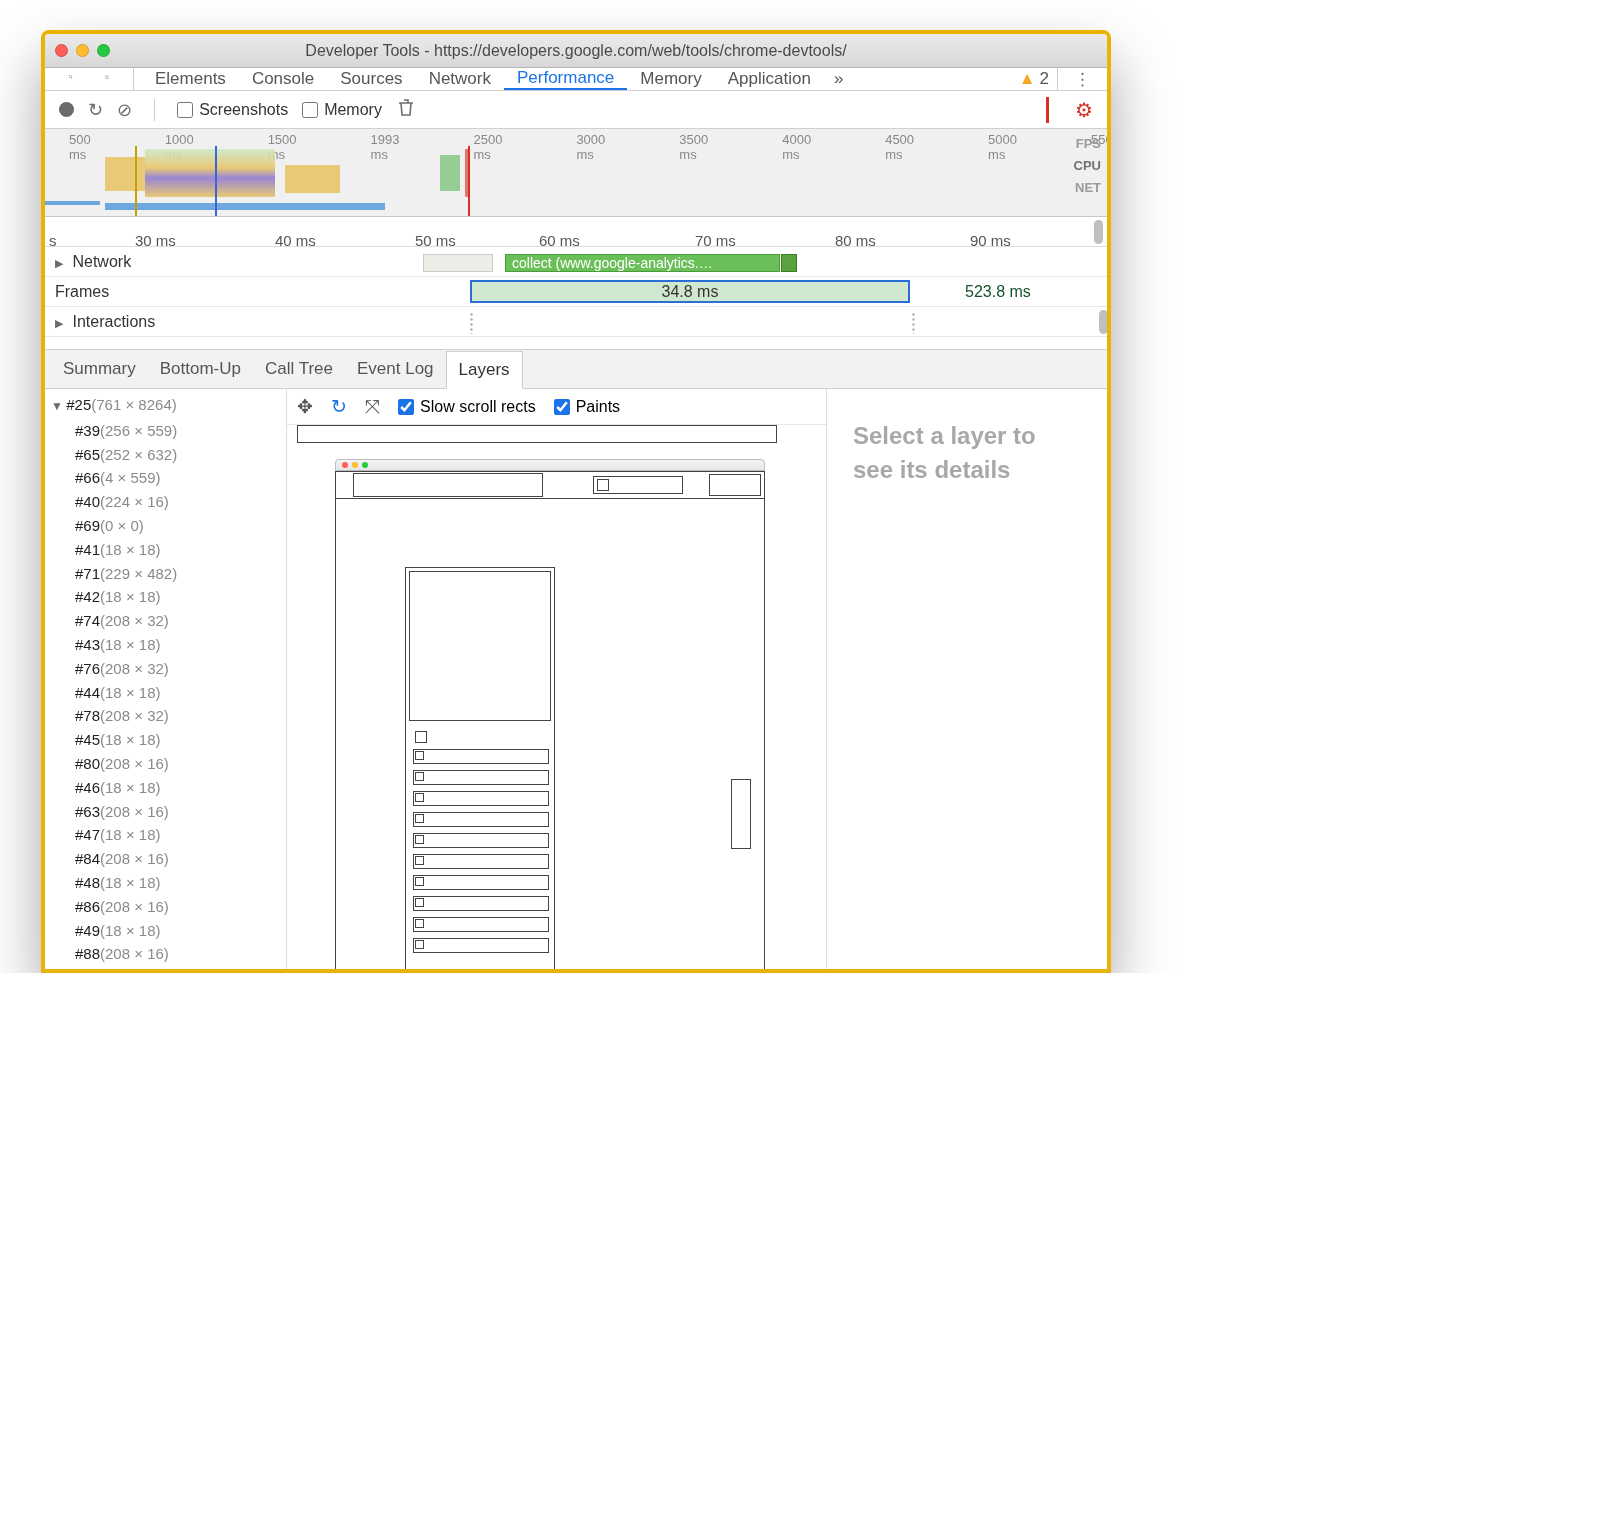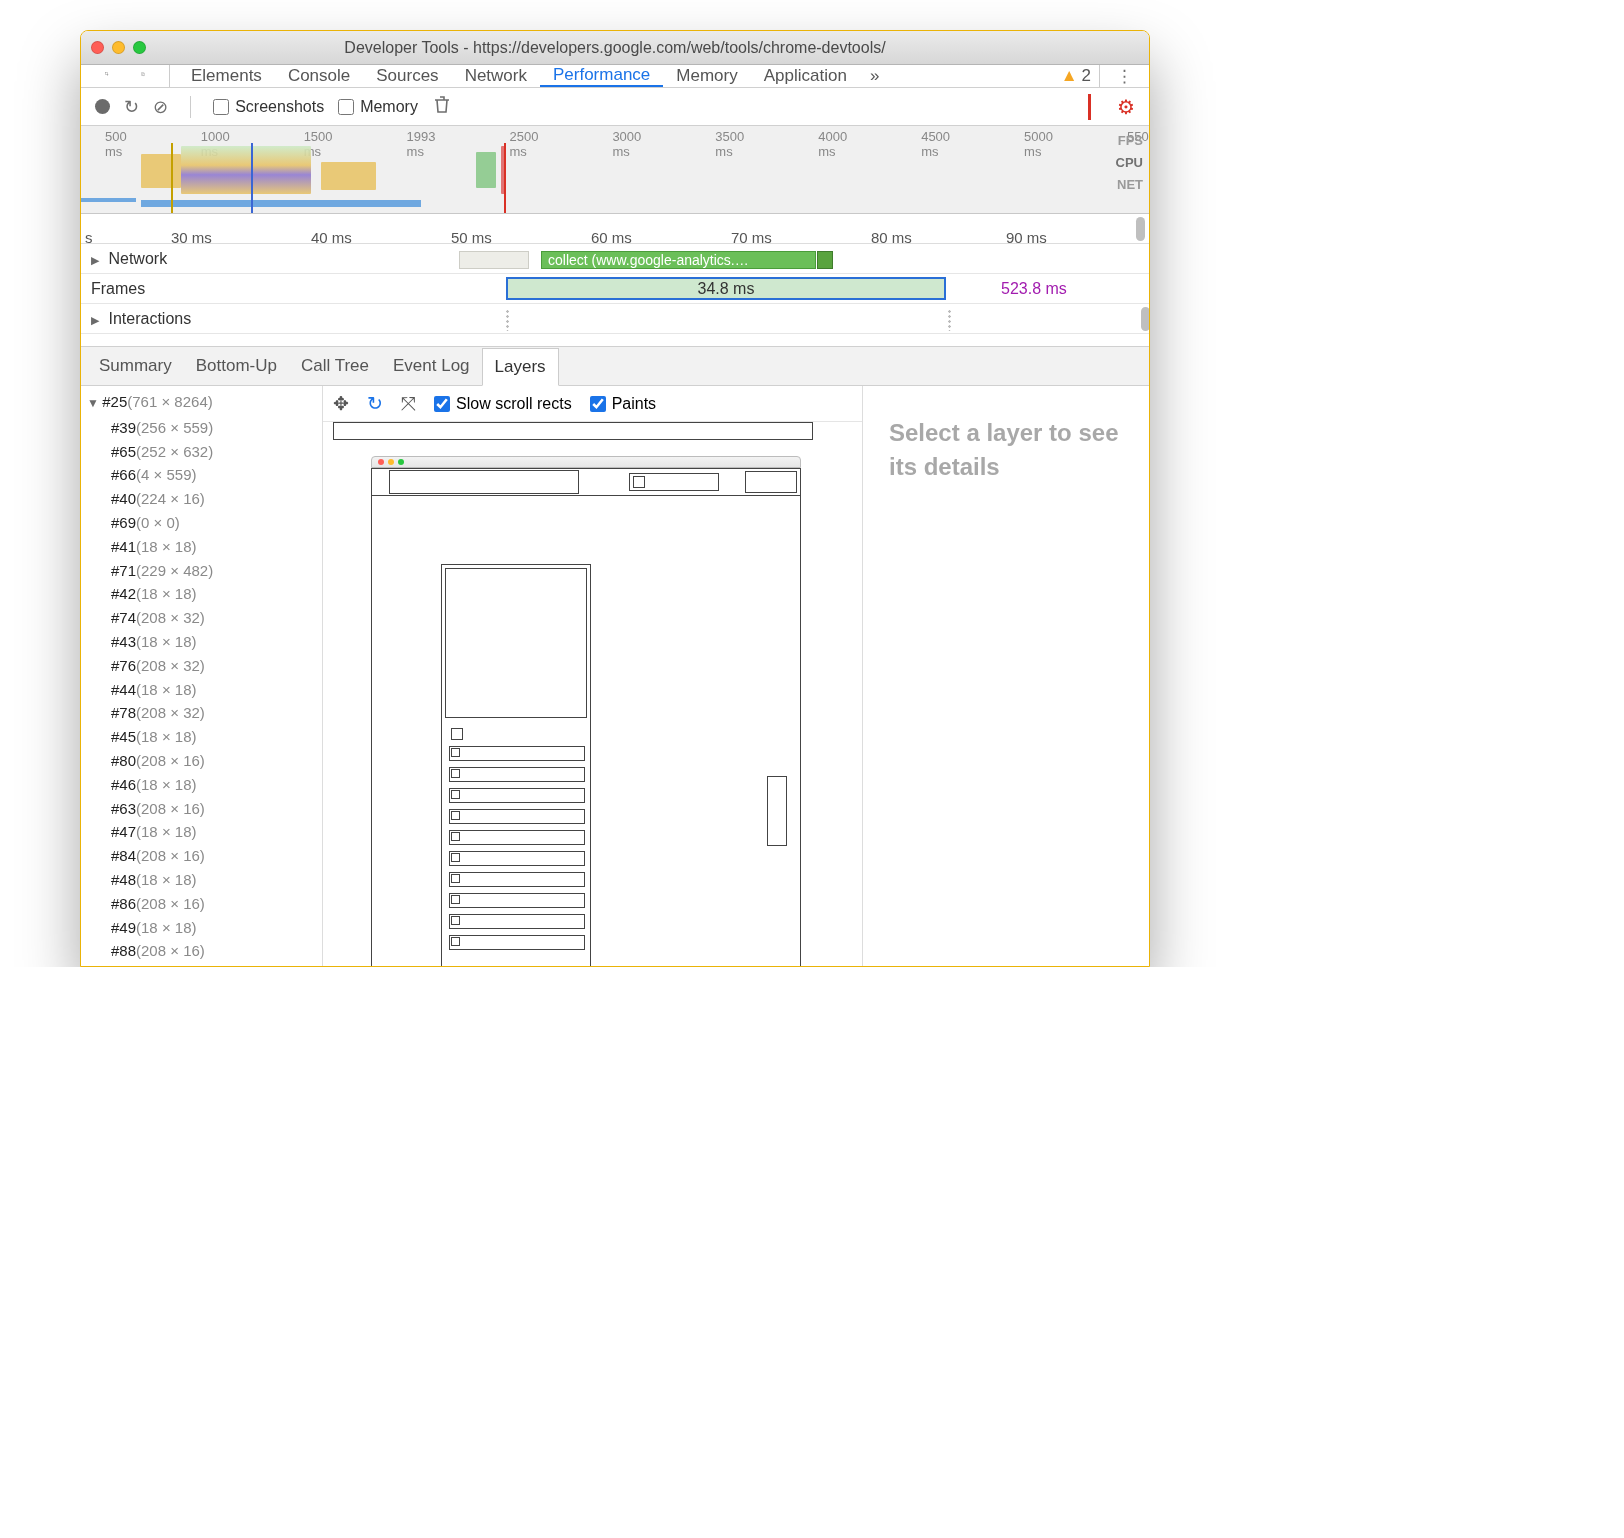--- a/index.html
+++ b/index.html
@@ -1,17 +1,17 @@
 <!DOCTYPE html>
 <html><head>
 <meta charset="utf-8">
 <style>
 * { margin: 0; padding: 0; box-sizing: border-box; font-family: -apple-system, "Helvetica Neue", Arial, sans-serif; }
 body { background: #fff; display: flex; align-items: flex-start; justify-content: flex-start; }
-.window { width: 1070px; margin: 30px 0 0 80px; background: #fff; border: 1px solid #eab308; border-radius: 8px 8px 0 0; box-shadow: 0 30px 60px rgba(0,0,0,.35); overflow: hidden; }
+.window { width: 1070px; margin: 30px 0 0 41px; background: #fff; border: 4px solid #eab308; border-radius: 8px 8px 0 0; box-shadow: 0 30px 60px rgba(0,0,0,.35); overflow: hidden; }
 .titlebar { height: 34px; background: linear-gradient(#ebebeb,#d7d7d7); display: flex; align-items: center; padding: 0 10px; border-bottom: 1px solid #b5b5b5; position: relative; }
 .traffic { display: flex; gap: 8px; }
 .dot { width: 13px; height: 13px; border-radius: 50%; border: 0.5px solid rgba(0,0,0,.15); }
 .dot.red { background:#ff5f57; } .dot.yel { background:#febc2e; } .dot.grn { background:#28c840; }
 .title { position:absolute; left:0; right:0; text-align:center; font-size:16px; color:#4a4a4a; }
 .tabbar { height: 23px; display:flex; align-items:center; border-bottom:1px solid #d0d0d0; padding:0 8px; font-size:17px; color:#555; }
 .tabbar .icon { padding: 0 8px; color:#6e6e6e; }
 .vdiv { width:1px; height:22px; background:#ccc; margin:0 8px; }
 .tabbar .tab { padding: 0 13px; cursor:pointer; height:100%; display:flex; align-items:center; }
 .tabbar .tab.active { color:#1a73e8; border-bottom:2px solid #1a73e8; }
@@ -37,21 +37,21 @@
 .ruler .tick { position:absolute; }
 .scroll-pill { position:absolute; right:4px; width:9px; height:24px; background:#bfbfbf; border-radius:5px; }
 .tracks { background:#fff; }
 .track { height:30px; border-bottom:1px solid #e6e6e6; display:flex; align-items:center; font-size:16px; color:#333; position:relative; }
 .track .label { width: 360px; padding-left:10px; display:flex; align-items:center; gap:6px;}
 .tri-r::before { content:"▶"; font-size:11px; color:#6b6b6b; margin-right:3px; display:inline-block;}
 .track .content { flex:1; position:relative; height:100%; }
 .net-block { position:absolute; top:7px; height:18px; background:#6bbf59; font-size:14px; color:#fff; padding:0 6px; display:flex; align-items:center; border:1px solid #4a9c3a; }
 .net-header { position:absolute; top:7px; height:18px; background:#edede8; border:1px solid #cdcdc6; }
 .frame-block { position:absolute; top:3px; bottom:3px; background:#cfe8cf; border:2px solid #2a6fd6; display:flex; align-items:center; justify-content:center; font-size:16px; color:#333; }
-.frame-off { position:absolute; top:0; bottom:0; display:flex; align-items:center; font-size:16px; color:#a21caf;}
+.frame-off { position:absolute; top:0; bottom:0; display:flex; align-items:center; font-size:16px; color:#14532d;}
 .dotcol { position:absolute; top:5px; bottom:2px; width:5px; background-image: radial-gradient(#bbb 1px, transparent 1.5px); background-size: 5px 5px; }
 .panel-tabs { height:40px; background:#f2f2f2; border-top:1px solid #d0d0d0; border-bottom:1px solid #d0d0d0; display:flex; align-items:center; font-size:17px; color:#555; padding-left:6px; margin-top:12px;}
 .panel-tabs .ptab { padding:0 12px; height:100%; display:flex; align-items:center; cursor:pointer;}
 .panel-tabs .ptab.active { background:#fff; border:1px solid #ccc; border-bottom:1px solid #fff; color:#333; margin-bottom:-1px;}
 .layers-body { display:flex; height: 580px; }
 .layer-tree { width:242px; border-right:1px solid #ddd; overflow:hidden; font-size:15px; color:#222; line-height:23.8px; padding-top:4px;}
 .layer-tree .row { white-space:nowrap; cursor:pointer; }
 .layer-tree .row .id { color:#222; }
 .layer-tree .row .dim { color:#8a8a8a; }
 .layer-tree .root { padding-left:6px;}
@@ -162,21 +162,21 @@
       <div style="position:absolute;left:423px;top:-3px;bottom:0;width:2px;background:#d93025;"></div>
     </div>
   </div>
 
   <div class="ruler">
     <div id="ruler-ticks">
         <span class="tick" style="left: 4px;">s</span>
         <span class="tick" style="left: 90px;">30 ms</span>
         <span class="tick" style="left: 230px;">40 ms</span>
         <span class="tick" style="left: 370px;">50 ms</span>
-        <span class="tick" style="left: 510px;">60 ms</span>
+        <span class="tick" style="left: 494px;">60 ms</span>
         <span class="tick" style="left: 650px;">70 ms</span>
         <span class="tick" style="left: 790px;">80 ms</span>
         <span class="tick" style="left: 925px;">90 ms</span>
       </div>
     <div class="scroll-pill" style="top:3px;"></div>
   </div>
 
   <div class="tracks">
     <div class="track">
       <div class="label">

